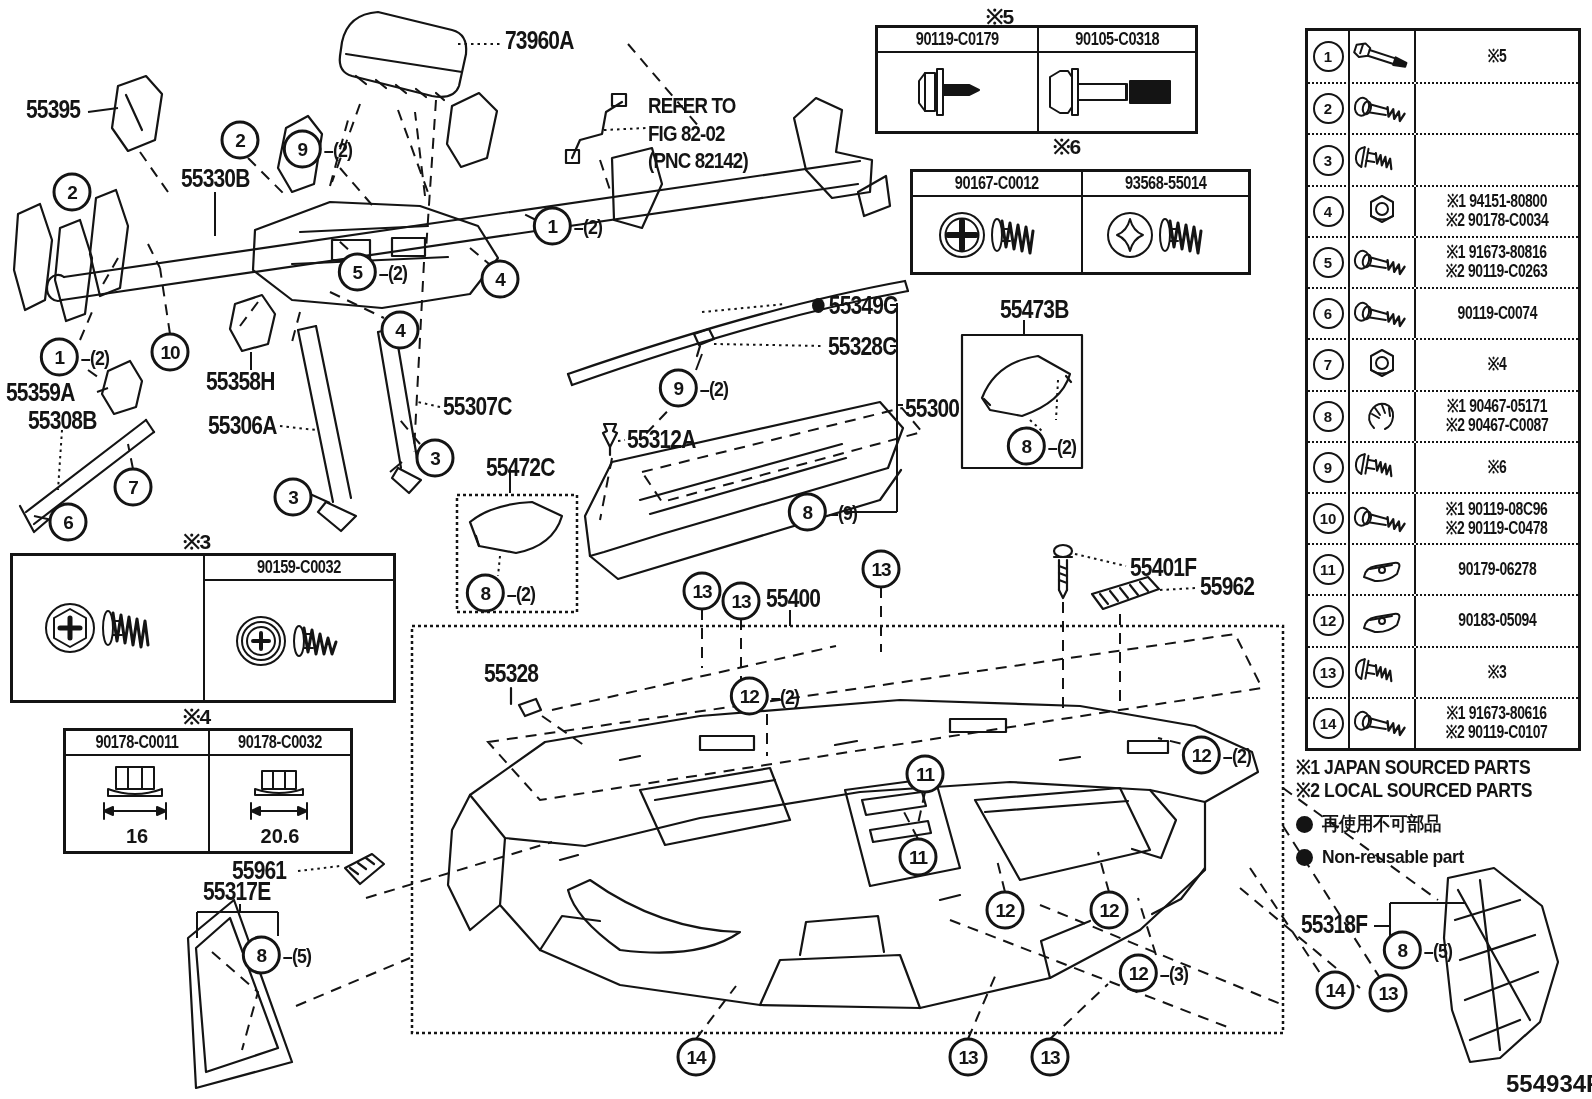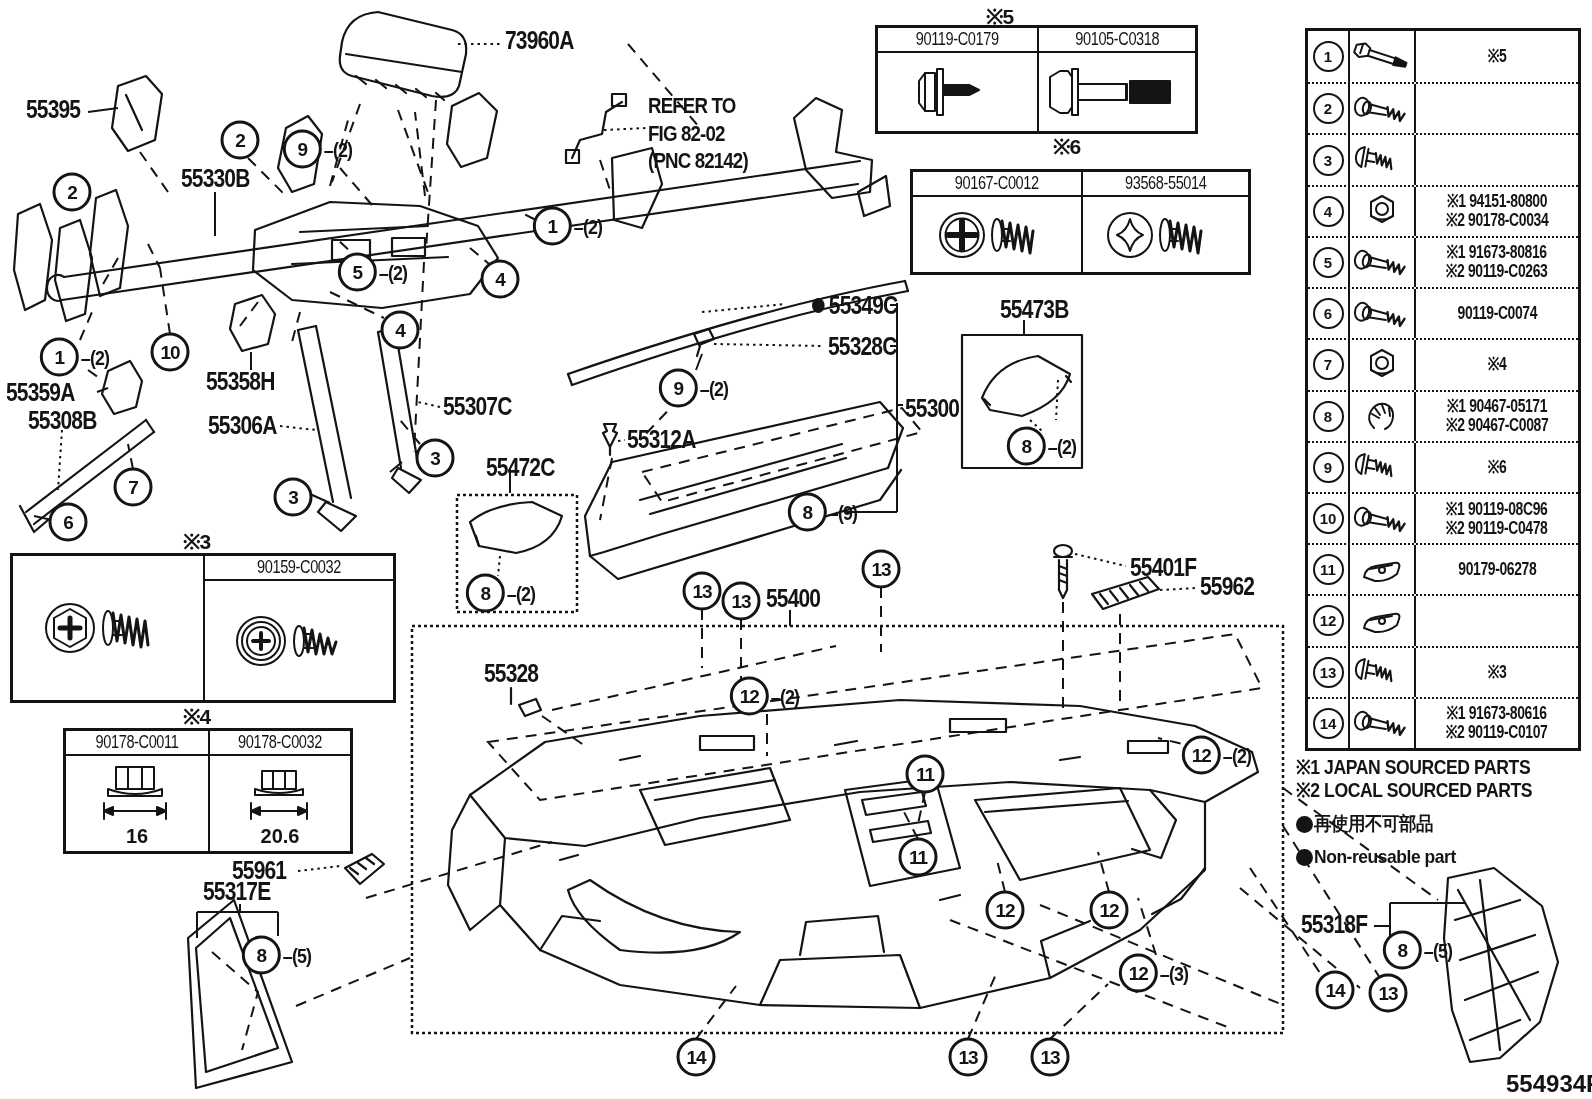--- a/index.html
+++ b/index.html
@@ -19,33 +19,33 @@
   .frow:first-child{border-top:none}
   .fnum{display:flex;align-items:center;justify-content:center}
   .fnum span{width:27px;height:27px;border:2.5px solid #141414;border-radius:50%;display:flex;align-items:center;
              justify-content:center;font-weight:bold;font-size:15px;background:#fff}
   .ficon{display:flex;align-items:center;justify-content:center;border-left:2px solid #141414;border-right:2px solid #141414}
   .fpart{display:flex;align-items:center;justify-content:center}
   .fpart div{text-align:center;font-weight:bold;font-size:18px;letter-spacing:-.5px;line-height:19px;transform:scaleX(.88)}
   .inset{position:absolute;border:3px solid #141414;background:#fff;display:grid;grid-template-columns:1fr 1fr}
   .icell{display:flex;flex-direction:column;border-left:2px solid #141414;min-width:0}
   .icell:first-child{border-left:none}
-  .ihd{border-bottom:2px solid #141414;text-align:center;font-weight:normal;font-size:18px;letter-spacing:-.5px;
+  .ihd{border-bottom:2px solid #141414;text-align:center;font-weight:bold;font-size:18px;letter-spacing:-.5px;
        line-height:19px;padding:2px 1px;transform-origin:center top}
   .ihd div{transform:scaleX(.9)}
   .ibd{flex:1;display:flex;flex-direction:column;align-items:center;justify-content:center;gap:1px;padding:3px}
   .idim{font-weight:bold;font-size:20px;line-height:1}
   .ititle{position:absolute;font-weight:bold;font-size:21px;letter-spacing:-1px}
   .refer{position:absolute;left:648px;top:92px}
   .refer div{font-weight:bold;font-size:22px;letter-spacing:-1px;transform:scaleX(.85);transform-origin:left top;
              line-height:1.25;white-space:nowrap}
   .legend{position:absolute;left:1296px;top:756px}
   .lnote{font-weight:bold;font-size:20px;letter-spacing:-.5px;transform:scaleX(.88);transform-origin:left top;
          line-height:23px;white-space:nowrap}
-  .lrow{display:flex;align-items:center;gap:1px;margin-top:9px}
+  .lrow{display:flex;align-items:center;gap:9px;margin-top:9px}
   .ldot{width:17px;height:17px;border-radius:50%;background:#141414;flex:none}
   .ltext{font-weight:bold;font-size:19px;letter-spacing:-.5px;transform:scaleX(.92);transform-origin:left center;white-space:nowrap}
   .docnum{position:absolute;left:1506px;top:1070px;font-weight:bold;font-size:24px}
 </style>
 </head>
 <body>
 
 <div id="stage">
 
   <svg id="art" width="1592" height="1099" viewBox="0 0 1592 1099">
@@ -628,20 +628,25 @@
         </div>
         <div class="ficon">
           <svg width="46" height="32">
             <g stroke="#141414" fill="none" stroke-width="2" stroke-linejoin="round" stroke-linecap="round">
               <path d="M5,23 q1,-9 12,-11 l18,-3 q7,-1 5,5 l-2,6 q-10,8 -22,7 z"></path>
               <path d="M11,15 l22,-4"></path>
               <circle cx="23" cy="16" r="3"></circle>
             </g>
           </svg>
         </div>
+        <div class="fpart">
+          <div>
+            <div>90183-05094</div>
+          </div>
+        </div>
       </div>
       <div class="frow">
         <div class="fnum">
           <span>13</span>
         </div>
         <div class="ficon">
           <svg width="58" height="34">
             <g stroke="#141414" fill="none" stroke-width="2" stroke-linejoin="round" stroke-linecap="round" transform="rotate(10 10 14)">
               <path d="M10,4 q-7,2 -7,10 q0,8 7,10"></path>
               <path d="M10,4 l0,20 M14,5 l0,18"></path>

